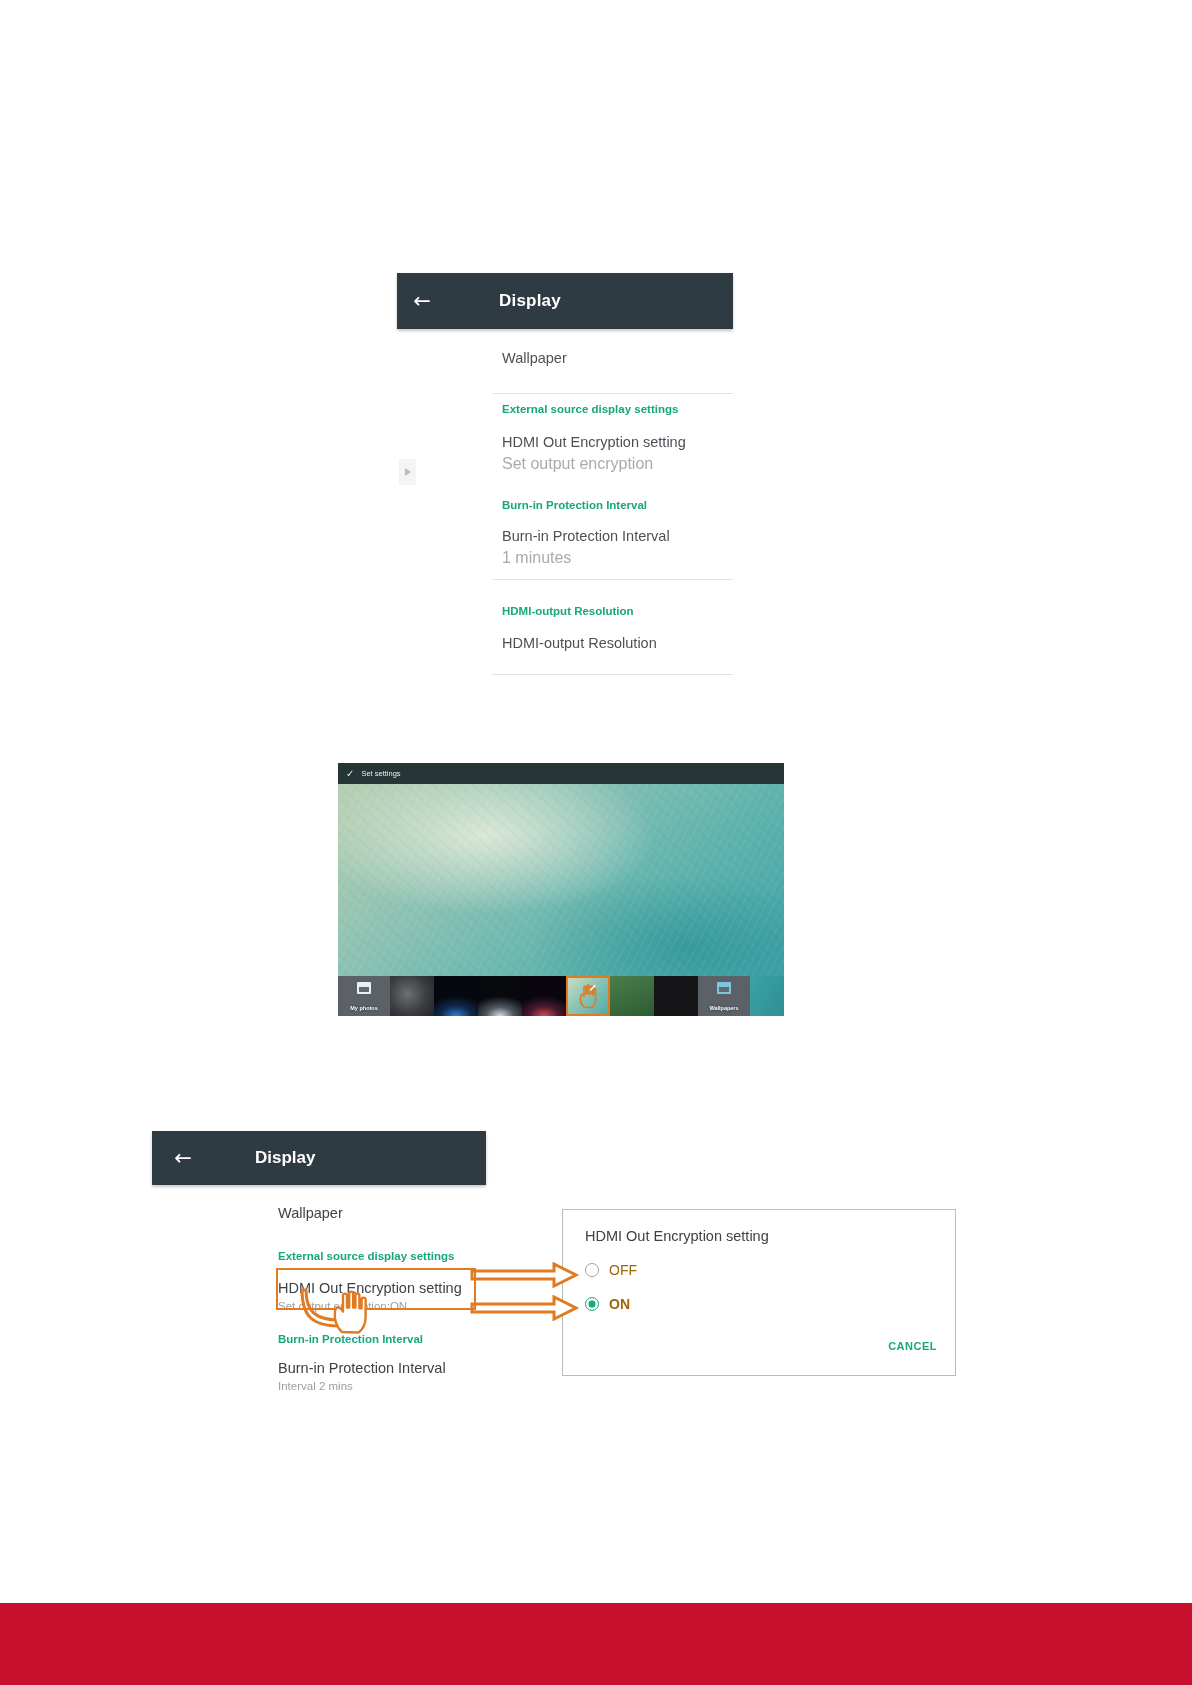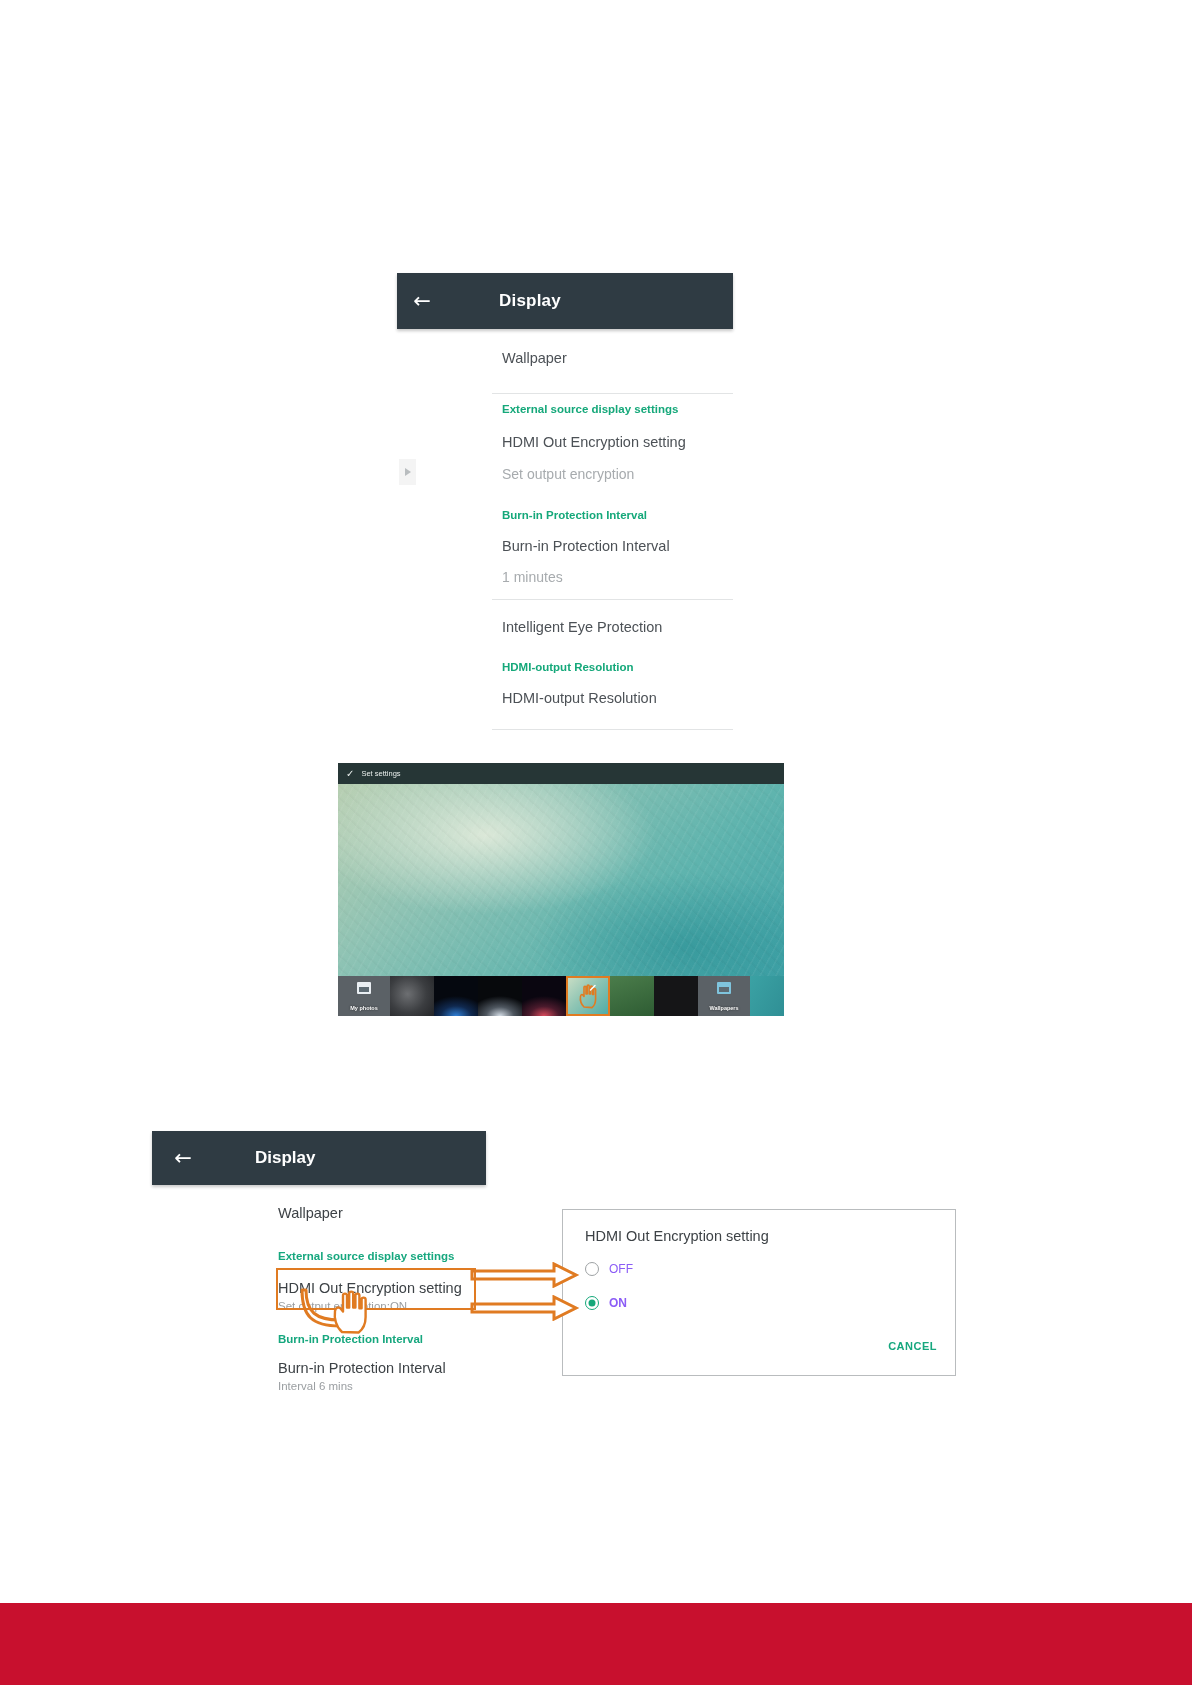--- a/index.html
+++ b/index.html
@@ -61,22 +61,22 @@
     padding: 0 0 0 105px;
     box-sizing: border-box;
   }
   #shot1 .title-1 {
     color: #4c5156;
     font-size: 14.5px;
     line-height: 1.1;
   }
   #shot1 .sub-1 {
     color: #a7abae;
-    font-size: 14px;
-    margin-top: 16px;
+    font-size: 16px;
+    margin-top: 4px;
     line-height: 1.1;
   }
   #shot1 .cat-1 {
     color: #15a87a;
     font-size: 11.5px;
     font-weight: bold;
     line-height: 1.1;
   }
   #shot1 .divider {
     height: 1px;
@@ -332,22 +332,22 @@
     content: "";
     position: absolute;
     left: 50%; top: 50%;
     transform: translate(-50%,-50%);
     width: 7px; height: 7px;
     background: #15a87a;
     border-radius: 50%;
   }
   #dialog .radio-label {
     margin-left: 10px;
-    font-size: 12px;
-    color: #8b5cf6;
+    font-size: 14px;
+    color: #a16207;
   }
   #dialog .dlg-cancel {
     position: absolute;
     right: 18px;
     bottom: 23px;
     font-size: 11px;
     font-weight: bold;
     letter-spacing: 0.5px;
     color: #16a77e;
   }
@@ -406,23 +406,20 @@
     </div>
 
     <div class="row" style="padding-top:17px;">
       <div class="title-1">Burn-in Protection Interval</div>
       <div class="sub-1">1 minutes</div>
     </div>
 
     <div style="height:13px"></div>
     <div class="divider"></div>
 
-    <div class="row" style="padding-top:20px;">
-      <div class="title-1">Intelligent Eye Protection</div>
-    </div>
 
     <div class="row" style="padding-top:25px;">
       <div class="cat-1">HDMI-output Resolution</div>
     </div>
 
     <div class="row" style="padding-top:18px;">
       <div class="title-1">HDMI-output Resolution</div>
     </div>
 
     <div style="height:22px"></div>
@@ -504,21 +501,21 @@
       <div class="title-1">HDMI Out Encryption setting</div>
       <div class="sub-1">Set output encryption:ON</div>
     </div>
 
     <div style="padding-top:20px;">
       <div class="cat-1">Burn-in Protection Interval</div>
     </div>
 
     <div style="padding-top:14px;">
       <div class="title-1">Burn-in Protection Interval</div>
-      <div class="sub-1">Interval 6 mins</div>
+      <div class="sub-1">Interval 2 mins</div>
     </div>
   </div>
 
   <div class="highlight-box"></div>
 
   <span class="hand-cursor-2">
     <svg width="40" height="46" viewBox="0 0 40 46">
       <path d="M12 44 C6 39 4 30 5 23 C5.6 19.4 9 18.6 10.6 20.6 L13 23.6 L13 7.5
                C13 5 17 5 17 7.5 L17 19.5 L19.2 19.5 L19.2 5.5 C19.2 3 23.2 3 23.2 5.5 L23.2 19.5
                L25.4 19.5 L25.4 7.5 C25.4 5 29.4 5 29.4 7.5 L29.4 20.2 L31.6 20.2

